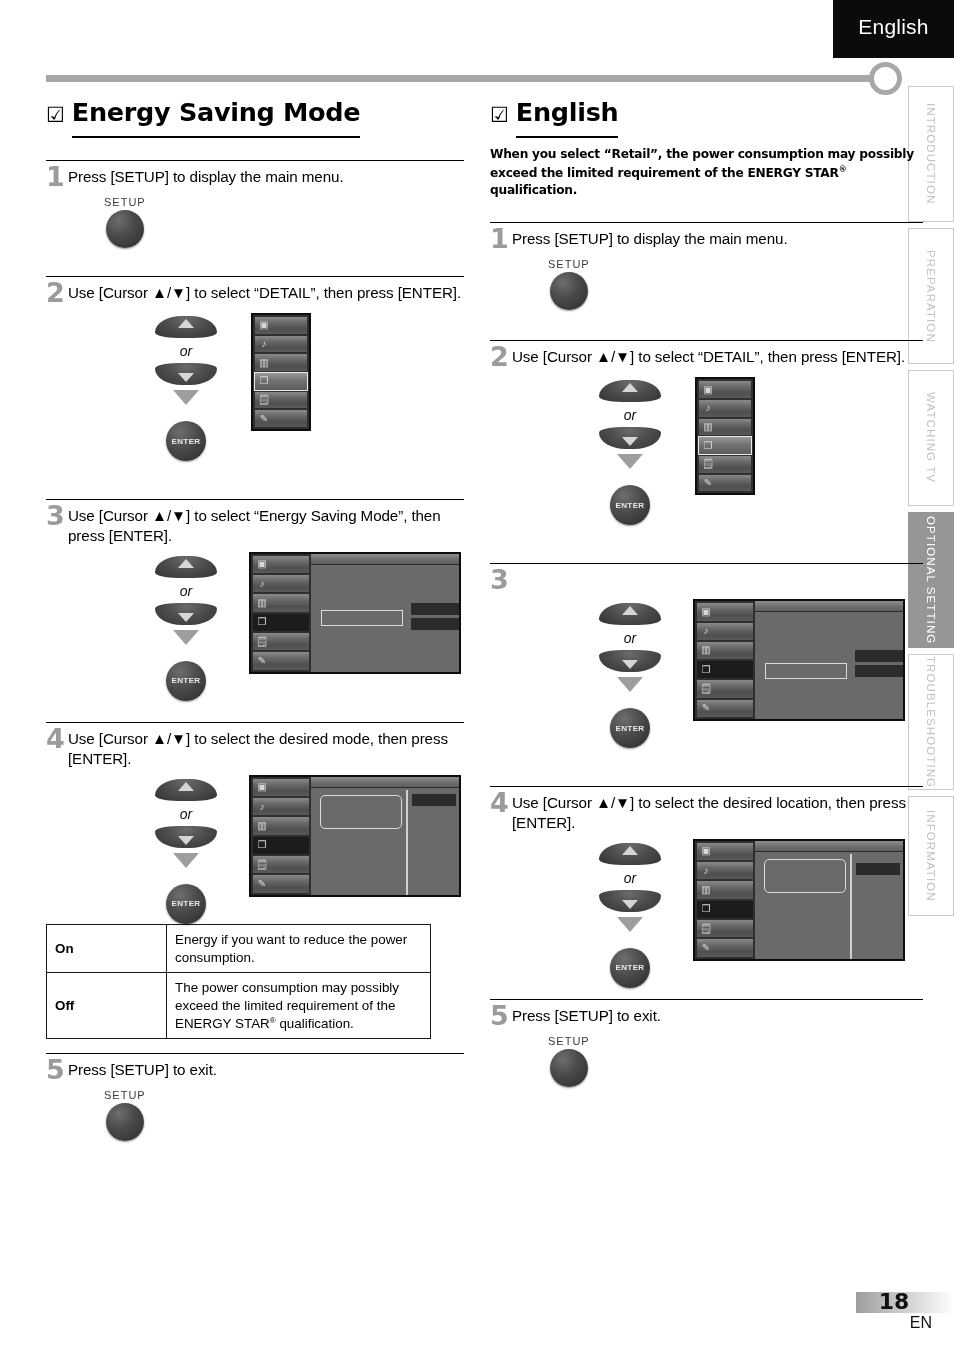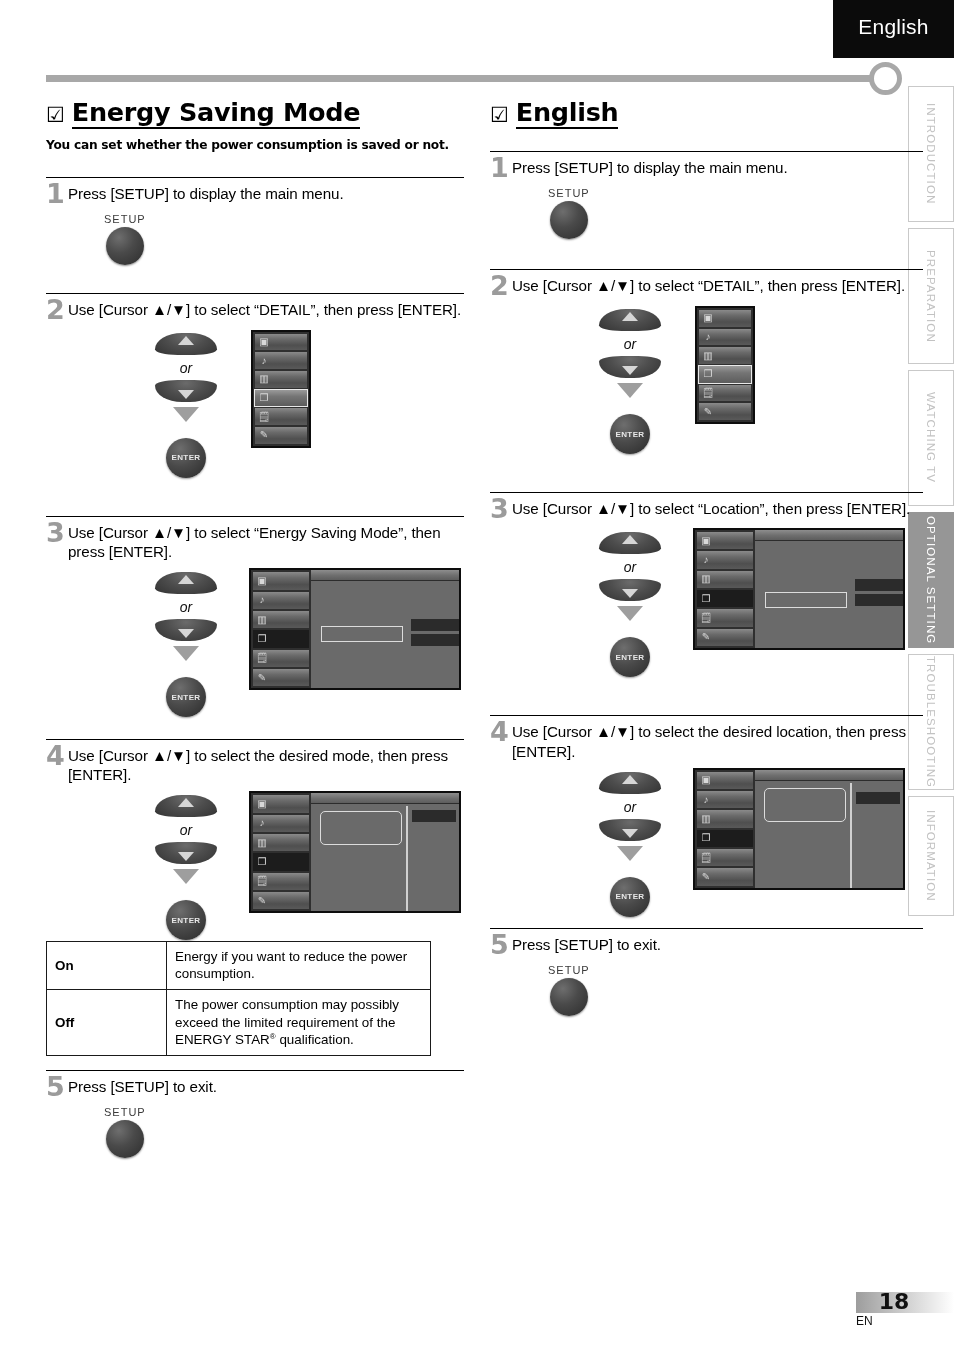--- a/index.html
+++ b/index.html
@@ -57,21 +57,21 @@
   
   .sec-head {
     display: flex; align-items: flex-start; gap: 7px;
   }
   .sec-check {
     font-size: 21px; line-height: 1; margin-top: 6px; color: #000;
   }
   .sec-title {
     font-family: "DejaVu Sans", sans-serif;
     font-weight: bold; font-size: 25.5px; line-height: 1.1;
-    border-bottom: 2.5px solid #000; padding-bottom: 1px;
+    border-bottom: 2.5px solid #000; padding-bottom: 10px;
     letter-spacing: -0.3px;
   }
   .sec-desc {
     font-family: "DejaVu Sans", sans-serif;
     font-weight: bold; font-size: 12.2px; line-height: 1.45;
     margin-top: 8px; letter-spacing: -0.25px;
   }
   .sup { font-size: 8px; vertical-align: super; }
 
   
@@ -180,21 +180,21 @@
     position: absolute; left: 856px; top: 1292px; width: 98px; height: 21px;
     background: linear-gradient(90deg, #9d9d9d 0%, #d4d4d4 55%, #ffffff 100%);
   }
   .pg-num {
     position: absolute; left: 856px; top: 1289px; width: 76px;
     text-align: center; font-family: "DejaVu Sans", sans-serif;
     font-weight: bold; font-size: 22px; color: #111;
   }
   .pg-en {
     position: absolute; left: 856px; top: 1314px; width: 76px;
-    text-align: left; font-size: 12px; color: #111;
+    text-align: right; font-size: 16px; color: #111;
   }
 </style>
 </head>
 <body>
 
 <div class="page">
 
   <div class="lang-badge">English</div>
 
   <div class="top-rule"></div>
@@ -220,21 +220,20 @@
       <span>INFORMATION</span>
     </div>
   </div>
 
   <div class="col col-left">
 
     <div class="sec-head">
       <div class="sec-check">☑</div>
       <div class="sec-title">Energy Saving Mode</div>
     </div>
-    <div class="sec-desc">You can set whether the power consumption is saved or not.</div>
 
     <div class="step" style="margin-top:22px;height:116px">
       <div class="step-head">
         <div class="step-num">1</div>
         <div class="step-text">Press <b>[SETUP]</b> to display the main menu.</div>
       </div>
       <div class="step-body" style="padding-left:58px;margin-top:6px">
         <div class="setup-grp">
           <div class="setup-label">SETUP</div>
           <div class="setup-knob"></div>
@@ -407,20 +406,21 @@
       </div>
     </div>
   </div>
 
   <div class="col col-right">
 
     <div class="sec-head">
       <div class="sec-check">☑</div>
       <div class="sec-title">English</div>
     </div>
+    <div class="sec-desc">When you select “Retail”, the power consumption may possibly exceed the limited requirement of the ENERGY STAR<span class="sup">®</span> qualification.</div>
 
     <div class="step" style="margin-top:22px;height:118px">
       <div class="step-head">
         <div class="step-num">1</div>
         <div class="step-text">Press <b>[SETUP]</b> to display the main menu.</div>
       </div>
       <div class="step-body" style="padding-left:58px;margin-top:6px">
         <div class="setup-grp">
           <div class="setup-label">SETUP</div>
           <div class="setup-knob"></div>
@@ -466,21 +466,20 @@
                 <span class="osd-ico">✎</span>
               </div>
           </div>
         </div>
       </div>
     </div>
 
     <div class="step" style="height:223px">
       <div class="step-head">
         <div class="step-num">3</div>
-        <div class="step-text">Use <b>[Cursor ▲/▼]</b> to select “Location”, then press <b>[ENTER]</b>.</div>
       </div>
       <div class="step-body" style="height:140px">
         <div class="cursor-grp" style="position:absolute;left:97px;top:10px">
           <div class="curv up">
               <span class="tri"></span>
             </div>
           <div class="or-txt">or</div>
           <div class="curv down">
               <span class="tri"></span>
             </div>

